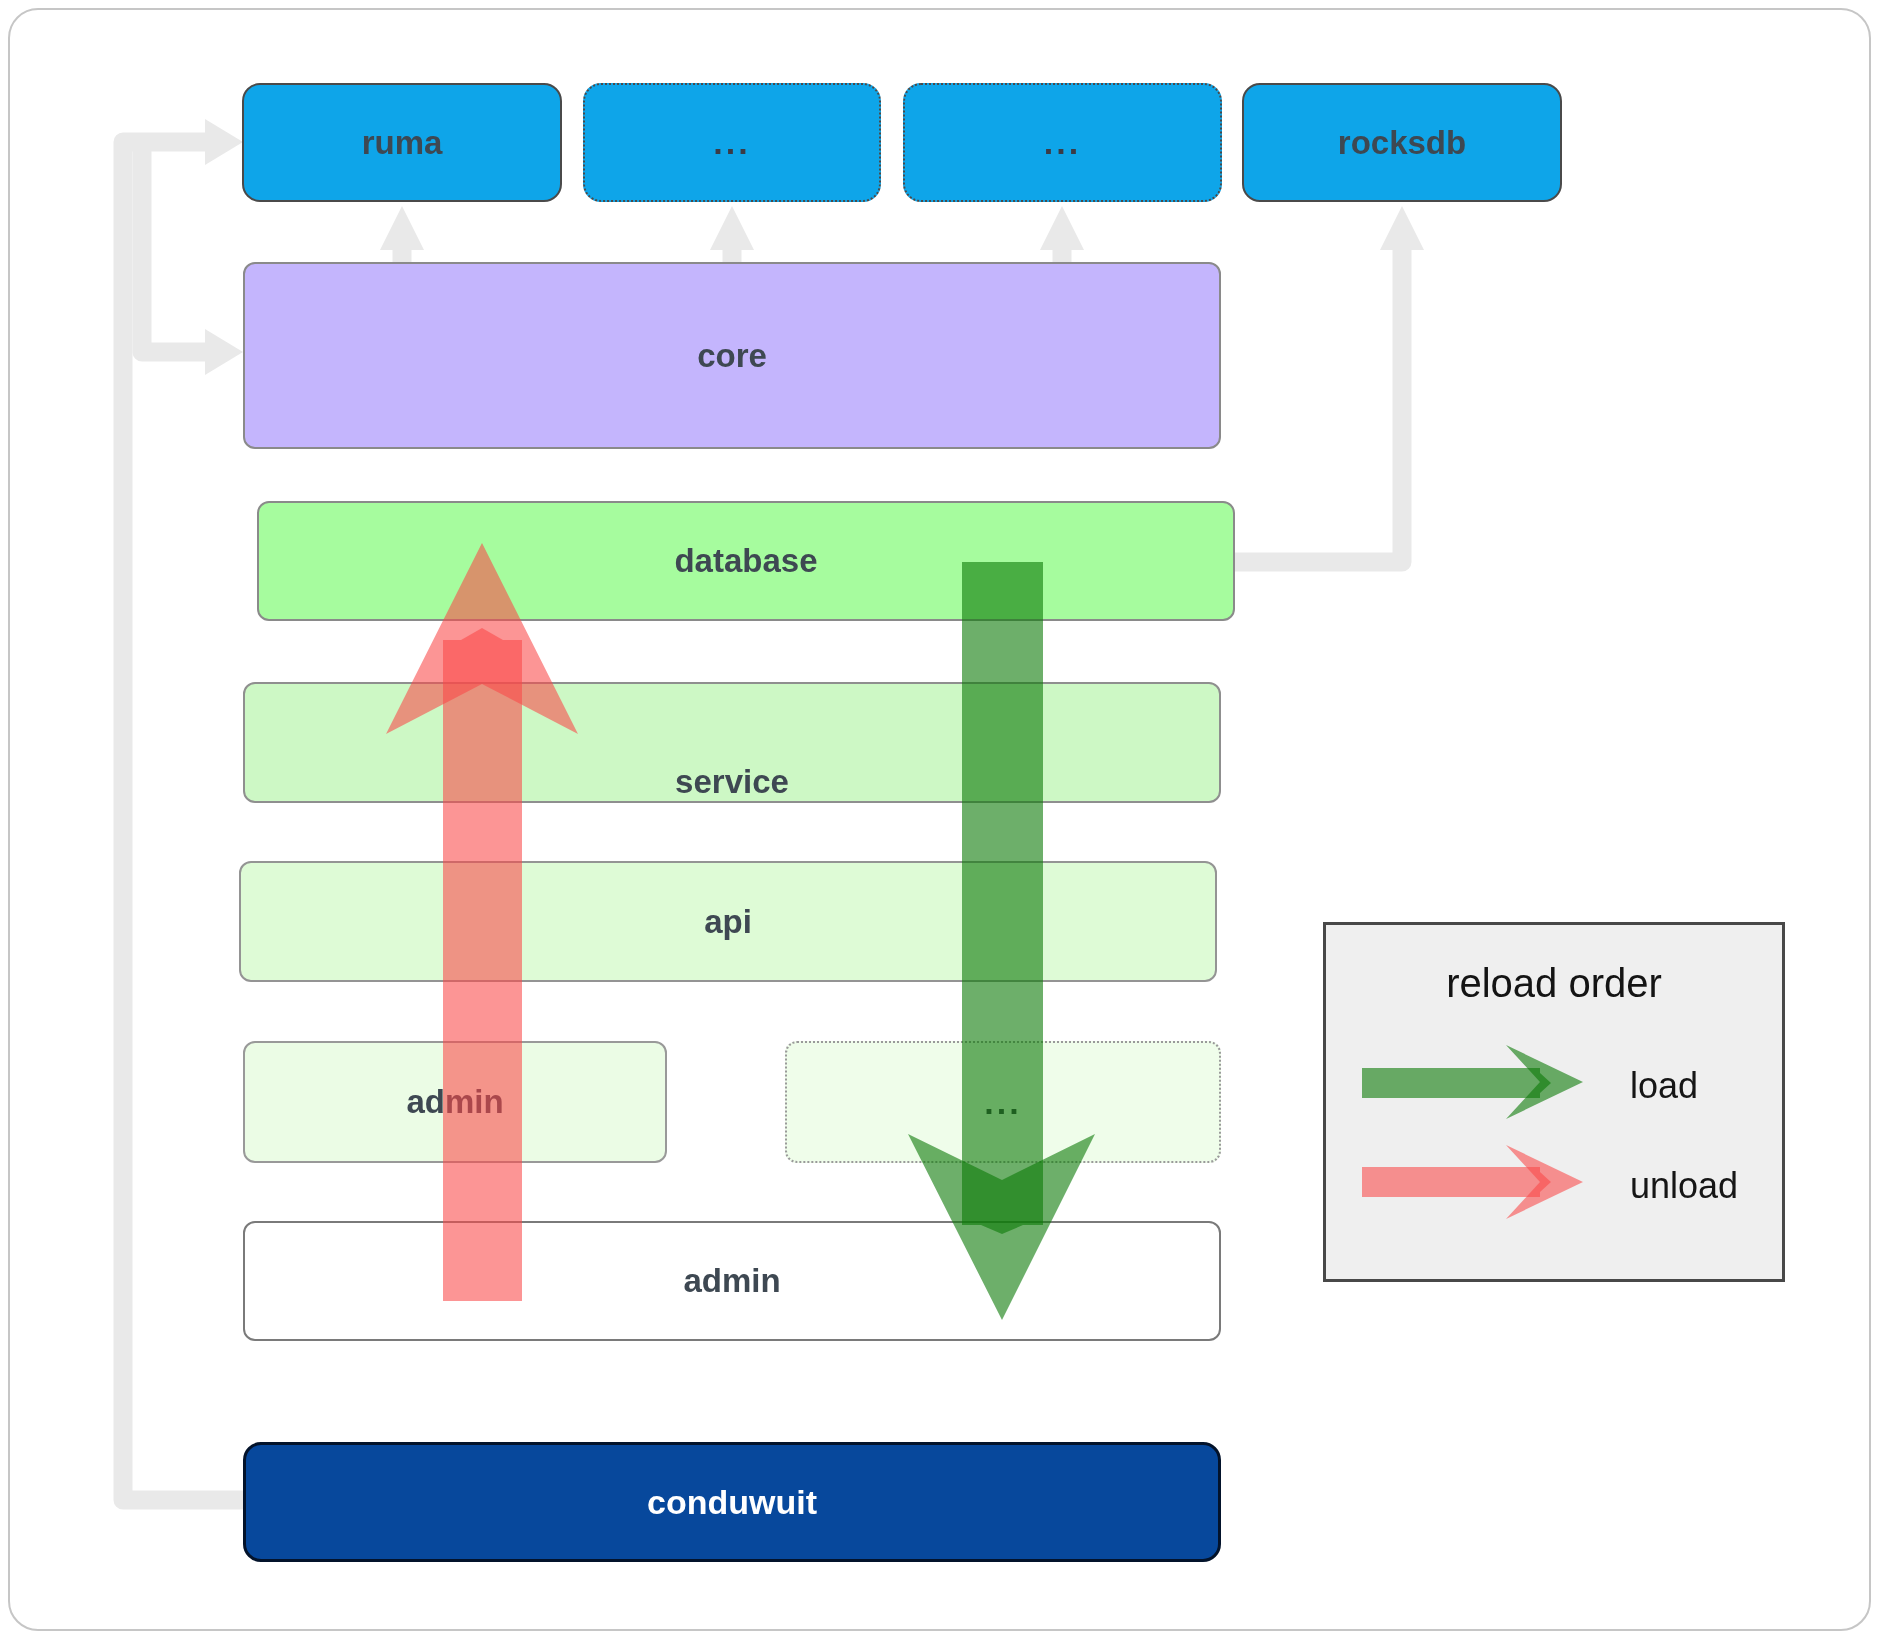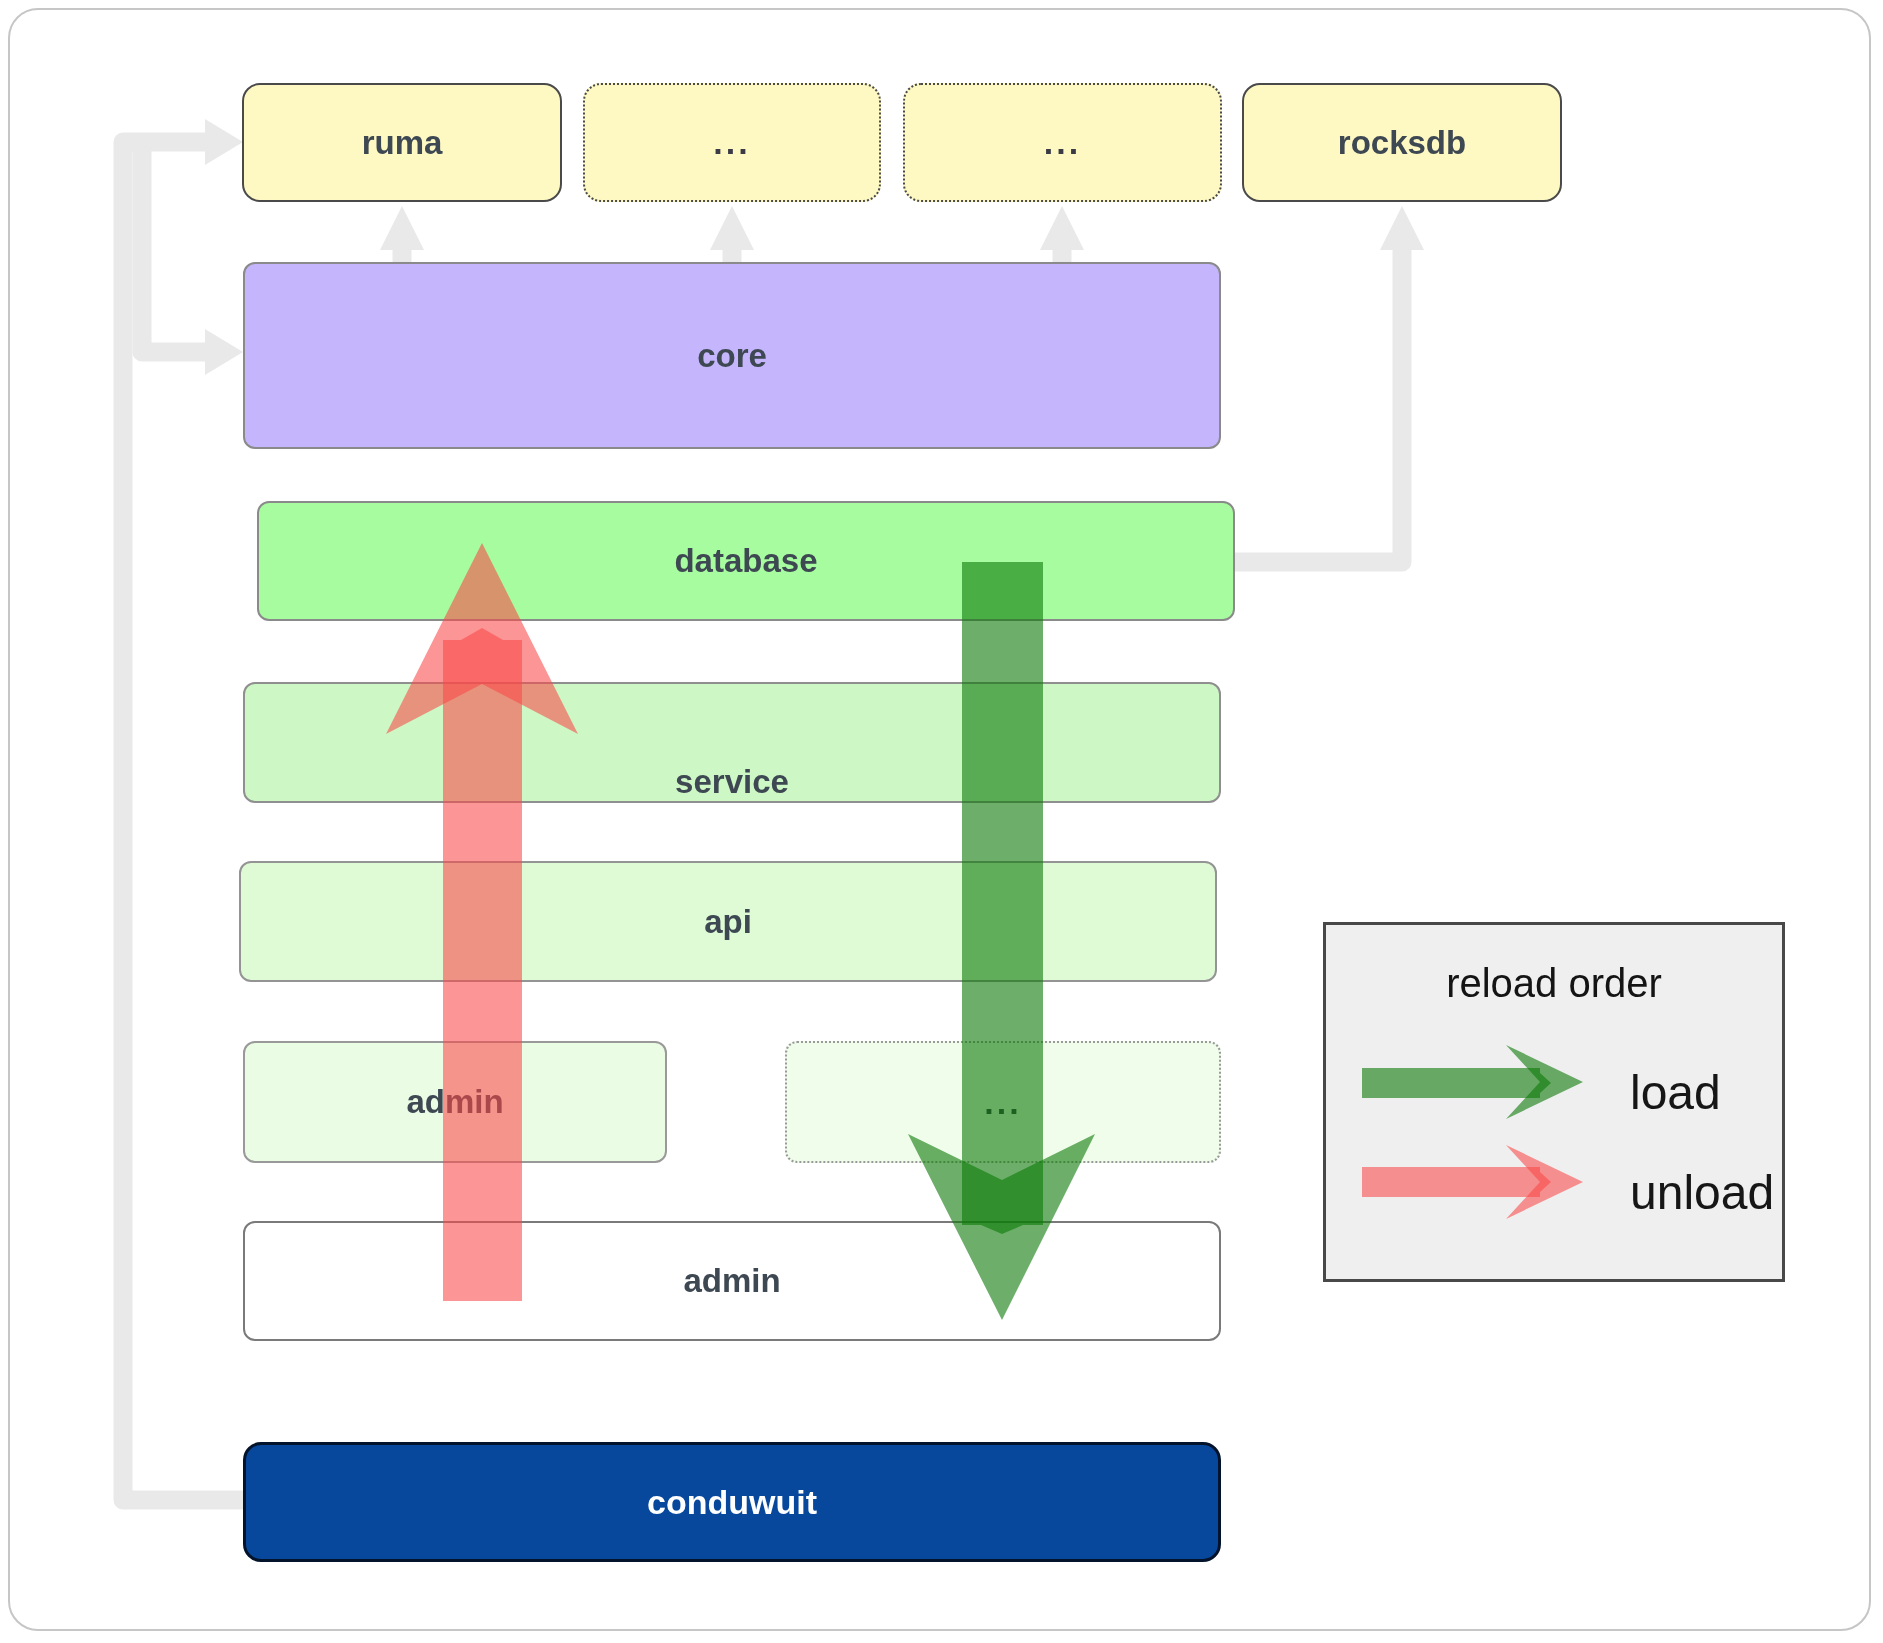--- a/index.html
+++ b/index.html
@@ -6,35 +6,35 @@
   .canvas{position:relative;width:1883px;height:1643px;background:#ffffff;overflow:hidden;
           font-family:"Liberation Sans",sans-serif;}
   .frame{position:absolute;left:8px;top:8px;width:1863px;height:1623px;border:2px solid #c6c6c6;
          border-radius:30px;box-sizing:border-box;}
   .layer{position:absolute;left:0;top:0;width:1883px;height:1643px;pointer-events:none;}
   .gray-layer{z-index:1;}
   .arrow-layer{z-index:4;}
   .node{position:absolute;box-sizing:border-box;display:flex;align-items:center;justify-content:center;
         font-weight:600;font-size:33px;color:#3e4852;z-index:2;}
   .r18{border-radius:18px;} .r12{border-radius:12px;}
-  .peach{background:#fef9c3;border:2.5px solid #4a4a4a;}
+  .peach{background:#0ea5e9;border:2.5px solid #4a4a4a;}
   .peach.dotted{border:2.5px dotted #4a4a4a;}
   .ellipsis{font-weight:700;font-size:34px;letter-spacing:3px;color:#3b3b46;}
   .core{background:#c4b5fd;border:2px solid #8a8a8a;}
   .database{background:#a6fc9e;border:2px solid #8a8a8a;}
   .service{background:#cdf8c5;border:2px solid #8f8f8f;align-items:flex-end;}
   .api{background:#defbd6;border:2px solid #949494;}
   .admin{background:#ebfce5;border:2px solid #999999;}
   .admindots{background:#effdea;border:2px dotted #9a9a9a;}
   .router{background:#ffffff;border:2px solid #7a7a7a;}
   .conduwuit{background:#07489c;border:3px solid #03132b;color:#ffffff;font-weight:700;font-size:34px;border-radius:18px;}
   .legend{position:absolute;left:1323px;top:922px;width:462px;height:360px;background:#efefef;
           border:3px solid #484848;box-sizing:border-box;z-index:3;}
   .legend-title{position:absolute;left:0;top:36px;width:100%;text-align:center;font-size:40px;color:#141414;}
-  .legend-label{position:absolute;font-size:48px;color:#161616;}
+  .legend-label{position:absolute;font-size:36px;color:#161616;}
   .gray{fill:#e9e9e9;}
   .grayline{stroke:#e9e9e9;stroke-width:19px;fill:none;stroke-linejoin:round;}
   .red{fill:#fa4949;fill-opacity:0.58;}
   .green{fill:#0c7a07;fill-opacity:0.6;}
 </style>
 </head>
 <body>
 
 <div class="canvas">
   <div class="frame"></div>

